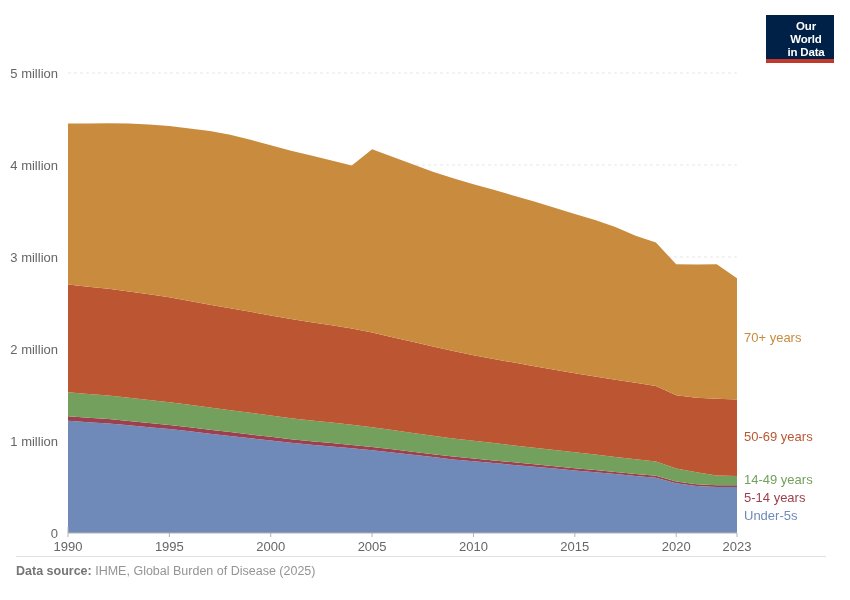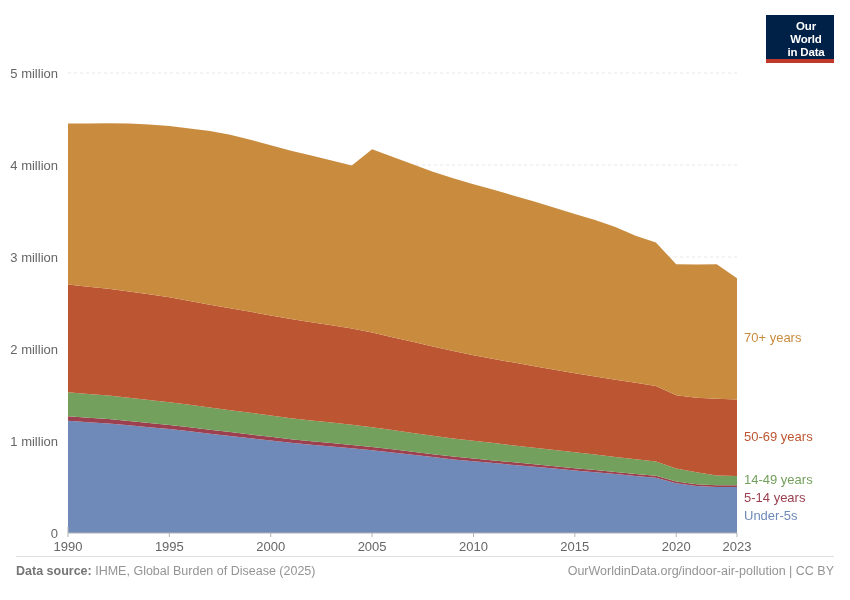--- a/index.html
+++ b/index.html
@@ -99,21 +99,21 @@
   }
   .axisline {
     stroke: #b3b3b3;
     stroke-width: 1;
   }
 
   
   .footer {
     position: absolute;
     left: 16px;
-    right: 16px;
+    right: 24px;
     bottom: 14px;
     height: 22px;
     border-top: 1px solid #e0e0e0;
     padding-top: 7px;
     display: flex;
     justify-content: space-between;
     align-items: flex-start;
     font-size: 12.5px;
     color: #949494;
   }
@@ -176,16 +176,15 @@
         <text x="744" y="420.56" fill="#73a05c" class="series-label">14-49 years</text>
         <text x="744" y="438.56" fill="#9c4050" class="series-label">5-14 years</text>
         <text x="744" y="456.56" fill="#6f8ab8" class="series-label">Under-5s</text>
       </svg>
   </div>
 
   <div class="footer">
     <div class="footer-left">
       <b>Data source:</b><span> IHME, Global Burden of Disease (2025)</span>
     </div>
-    <div class="footer-right">OurWorldinData.org/indoor-air-pollution | CC BY</div>
   </div>
 
 </div>
 
 </body></html>

